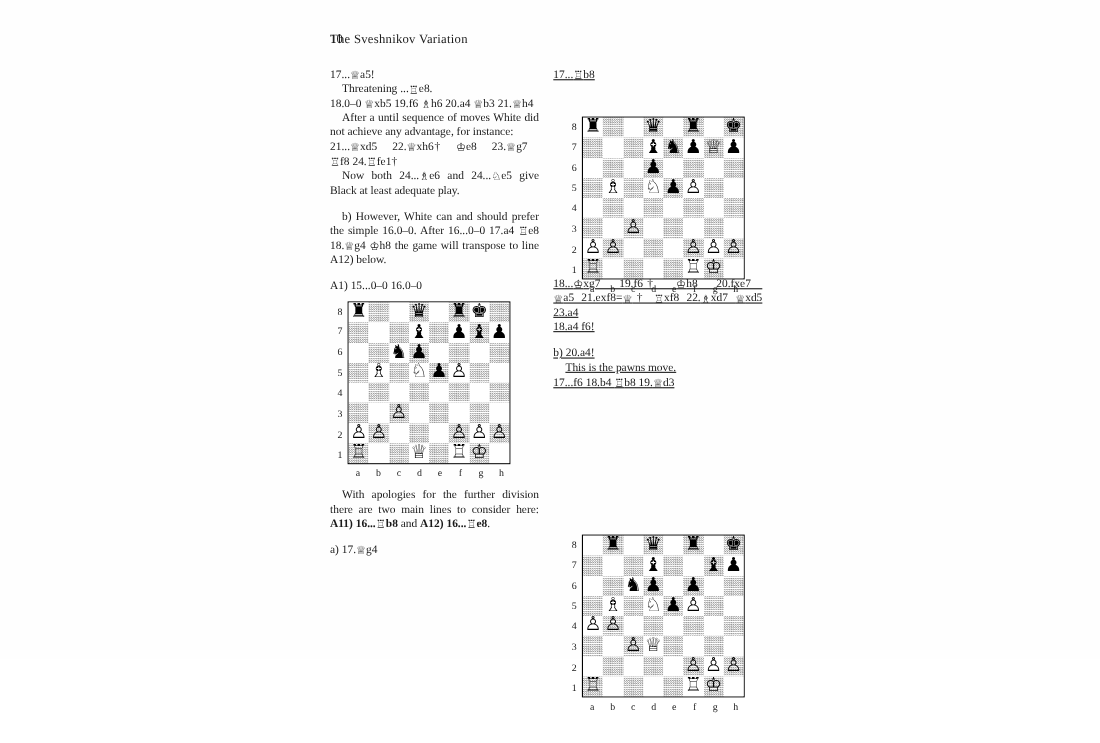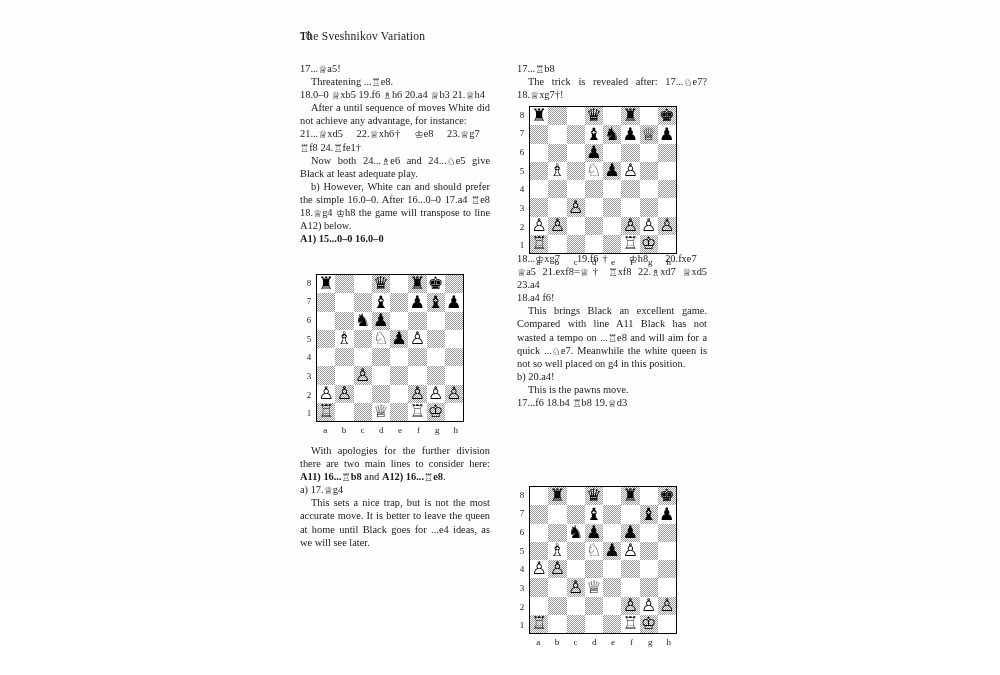--- a/index.html
+++ b/index.html
@@ -51,29 +51,29 @@
     position: absolute;
     top: 62px;
     width: 190px;
     font-size: 10.4px;
     line-height: 13.1px;
     text-align: justify;
     text-justify: inter-word;
     hyphens: none;
   }
   .col-left  { left: 300px; }
-  .col-right { left: 517px; }
+  .col-right { left: 503px; text-decoration: underline; }
 
   .col p {
     margin: 0;
     padding: 0;
   }
   p.move { text-indent: 0; }
   p.prose { text-indent: 11px; }
-  p.gap   { }
+  p.gap   { margin-top: 11px; }
 
   
   .fig {
     font-family: "DejaVu Sans", sans-serif;
     font-size: 10.2px;
     line-height: 0;
     position: relative;
     top: 1px;
   }
 
@@ -149,21 +149,21 @@
   </div>
 
   <div class="col col-left" id="leftTop">
       <p class="move">17...<span class="fig">♕</span>a5!</p>
       <p class="prose">Threatening ...<span class="fig">♖</span>e8.</p>
       <p class="move">18.0–0 <span class="fig">♕</span>xb5 19.f6 <span class="fig">♗</span>h6 20.a4 <span class="fig">♕</span>b3 21.<span class="fig">♕</span>h4</p>
       <p class="prose">After a until sequence of moves White did not achieve any advantage, for instance:</p>
       <p class="move">21...<span class="fig">♕</span>xd5  22.<span class="fig">♕</span>xh6†  <span class="fig">♔</span>e8  23.<span class="fig">♕</span>g7  <span class="fig">♖</span>f8 24.<span class="fig">♖</span>fe1†</p>
       <p class="prose">Now both 24...<span class="fig">♗</span>e6 and 24...<span class="fig">♘</span>e5 give Black at least adequate play.</p>
       <p class="prose gap">b) However, White can and should prefer the simple 16.0–0. After 16...0–0 17.a4 <span class="fig">♖</span>e8 18.<span class="fig">♕</span>g4 <span class="fig">♔</span>h8 the game will transpose to line A12) below.</p>
-      <p class="move gap" style="font-weight: bold;">A1) 15...0–0 16.0–0</p>
+      <p class="move gap" style="font-weight: normal;">A1) 15...0–0 16.0–0</p>
     </div>
 
   <div class="diagram" id="dia-mid" style="left:316px; top:274px;">
       <div class="board-wrap" style="width: 149.2px;">
         <div class="board" style="width: 146px; height: 146px;">
           <div class="sq light">
             <span class="pc b" style="font-size: 17.3375px;">♜</span>
           </div>
           <div class="sq dark"></div>
           <div class="sq light"></div>
@@ -294,26 +294,24 @@
           <span>3</span>
           <span>2</span>
           <span>1</span>
         </div>
       </div>
     </div>
 
   <div class="col col-left" style="top:444px;" id="leftBottom">
       <p class="prose">With apologies for the further division there are two main lines to consider here: <b>A11) 16...<span class="fig">♖</span>b8</b> and <b>A12) 16...<span class="fig">♖</span>e8</b>.</p>
       <p class="move gap">a) 17.<span class="fig">♕</span>g4</p>
-      <p class="prose">This sets a nice trap, but is not the most accurate move. It is better to leave the queen at home until Black goes for ...e4 ideas, as we will see later.</p>
     </div>
 
   <div class="col col-right" id="rightTop">
       <p class="move">17...<span class="fig">♖</span>b8</p>
-      <p class="prose">The trick is revealed after: 17...<span class="fig">♘</span>e7? 18.<span class="fig">♕</span>xg7†!</p>
     </div>
 
   <div class="diagram" id="dia-top" style="left:529px; top:106px;">
       <div class="board-wrap" style="width: 149.2px;">
         <div class="board" style="width: 146px; height: 146px;">
           <div class="sq light">
             <span class="pc b" style="font-size: 17.3375px;">♜</span>
           </div>
           <div class="sq dark"></div>
           <div class="sq light"></div>
@@ -442,21 +440,20 @@
           <span>3</span>
           <span>2</span>
           <span>1</span>
         </div>
       </div>
     </div>
 
   <div class="col col-right" style="top:252px;" id="rightMid">
       <p class="move">18...<span class="fig">♔</span>xg7  19.f6†  <span class="fig">♔</span>h8  20.fxe7  <span class="fig">♕</span>a5 21.exf8=<span class="fig">♕</span>† <span class="fig">♖</span>xf8 22.<span class="fig">♗</span>xd7 <span class="fig">♕</span>xd5 23.a4</p>
       <p class="move">18.a4 f6!</p>
-      <p class="prose">This brings Black an excellent game. Compared with line A11 Black has not wasted a tempo on ...<span class="fig">♖</span>e8 and will aim for a quick ...<span class="fig">♘</span>e7. Meanwhile the white queen is not so well placed on g4 in this position.</p>
       <p class="move gap">b) 20.a4!</p>
       <p class="prose">This is the pawns move.</p>
       <p class="move">17...f6 18.b4 <span class="fig">♖</span>b8 19.<span class="fig">♕</span>d3</p>
     </div>
 
   <div class="diagram" id="dia-bot" style="left:529px; top:486px;">
       <div class="board-wrap" style="width: 149.2px;">
         <div class="board" style="width: 146px; height: 146px;">
           <div class="sq light"></div>
           <div class="sq dark">

